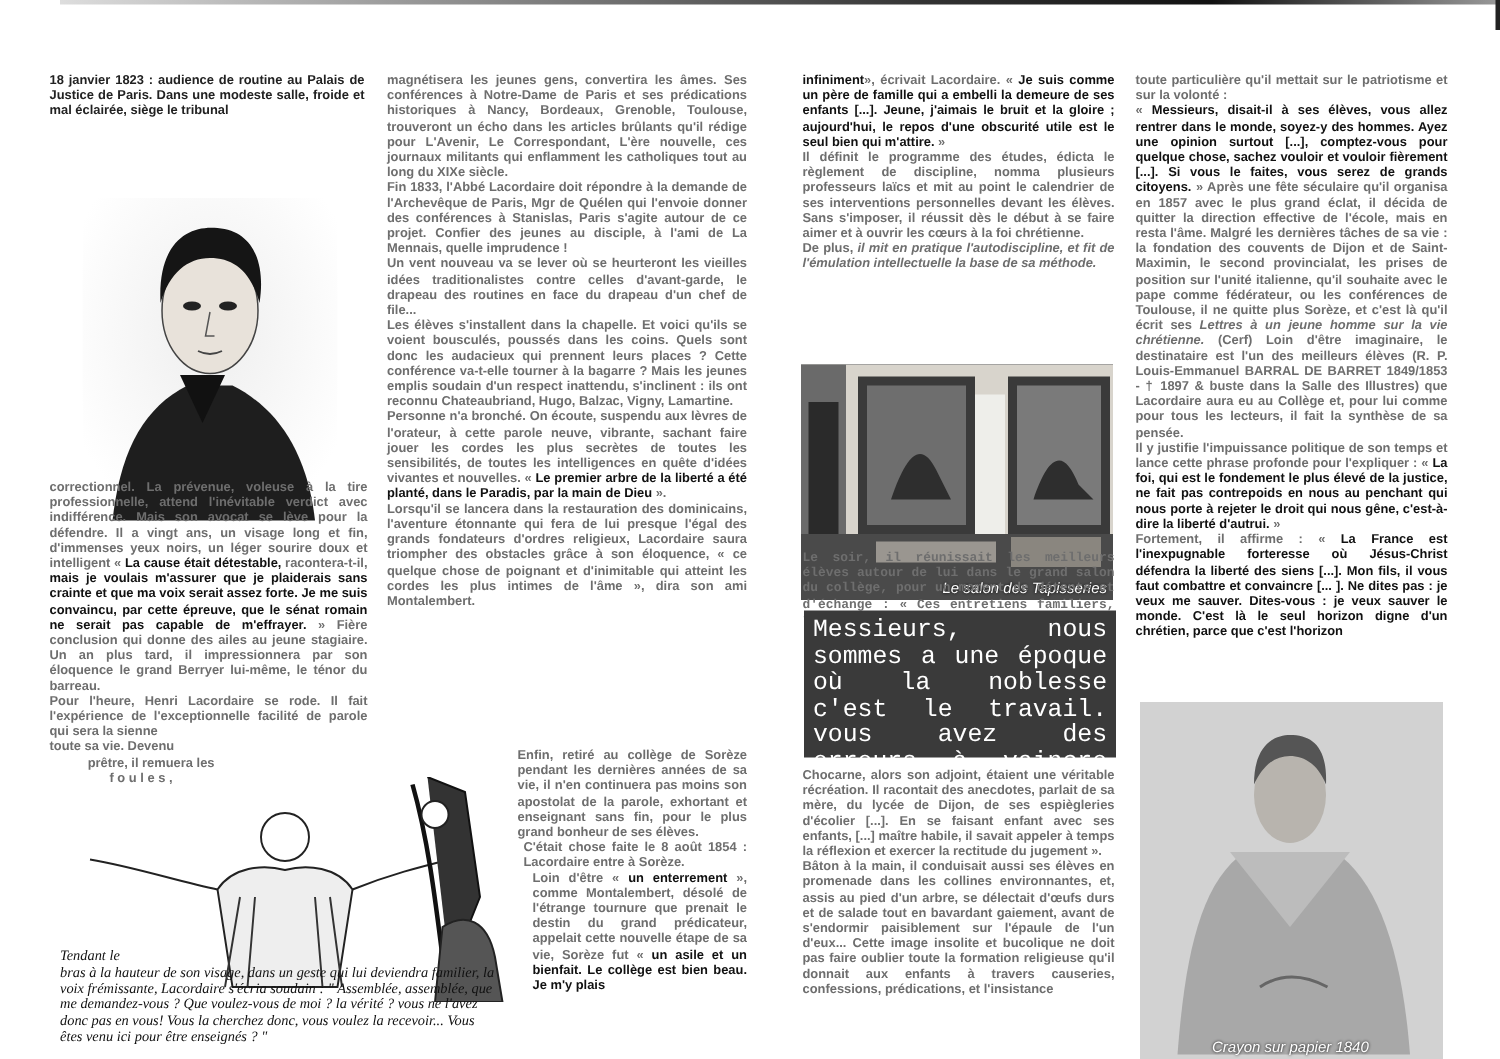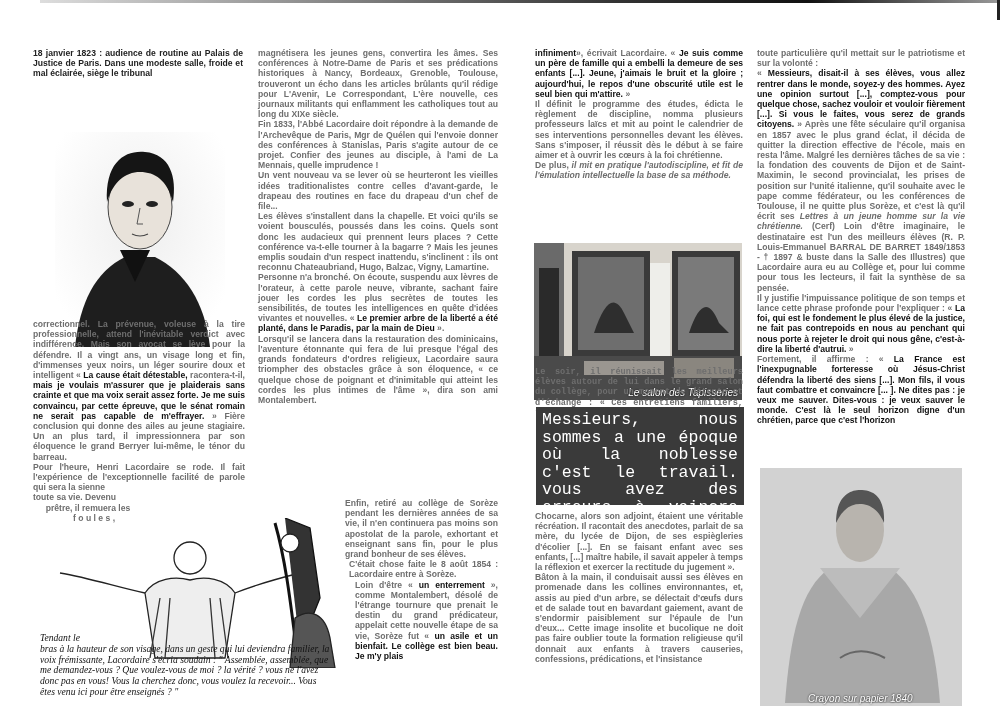--- a/index.html
+++ b/index.html
@@ -51,21 +51,21 @@
     <path d="M77 102 Q85 106 93 102" fill="none" stroke="#444" stroke-width="1.2"></path>
   </svg>
 </div>
 
 <div class="col" style="left:33px; top:319px; width:212px;">
   <p>
     <span>correctionnel. La prévenue, voleuse à la tire professionnelle, attend l'inévitable verdict avec indifférence. Mais son avocat se lève pour la défendre. Il a vingt ans, un visage long et fin, d'immenses yeux noirs, un léger sourire doux et intelligent « </span><span class="b">La cause était détestable,</span><span> racontera-t-il, </span><span class="b">mais je voulais m'assurer que je plaiderais sans crainte et que ma voix serait assez forte. Je me suis convaincu, par cette épreuve, que le sénat romain ne serait pas capable de m'effrayer.</span><span> » Fière conclusion qui donne des ailes au jeune stagiaire. Un an plus tard, il impressionnera par son éloquence le grand Berryer lui-même, le ténor du barreau.</span>
   </p>
   <p>Pour l'heure, Henri Lacordaire se rode. Il fait l'expérience de l'exceptionnelle facilité de parole qui sera la sienne</p>
   <p style="width:90px;text-align:left">toute sa vie. Devenu</p>
-  <p style="width:110px;text-align:center">prêtre, il remuera les</p>
+  <p style="width:110px;text-align:right">prêtre, il remuera les</p>
   <p style="padding-left:40px;text-align:left">f o u l e s ,</p>
 </div>
 
 <div class="portrait" style="left:50px; top:478px; width:300px; height:150px; background:transparent;">
   <svg width="300" height="150" viewBox="0 0 300 150">
     <g fill="none" stroke="#222" stroke-width="1.3">
       <path d="M10 55 C40 60 70 70 95 75"></path>
       <path d="M185 75 C210 65 230 60 250 55"></path>
       <circle cx="140" cy="40" r="16" fill="#fff"></circle>
       <path d="M95 75 C105 60 125 58 140 62 C155 58 175 60 185 75 L175 140 L105 140 Z" fill="#eee"></path>

